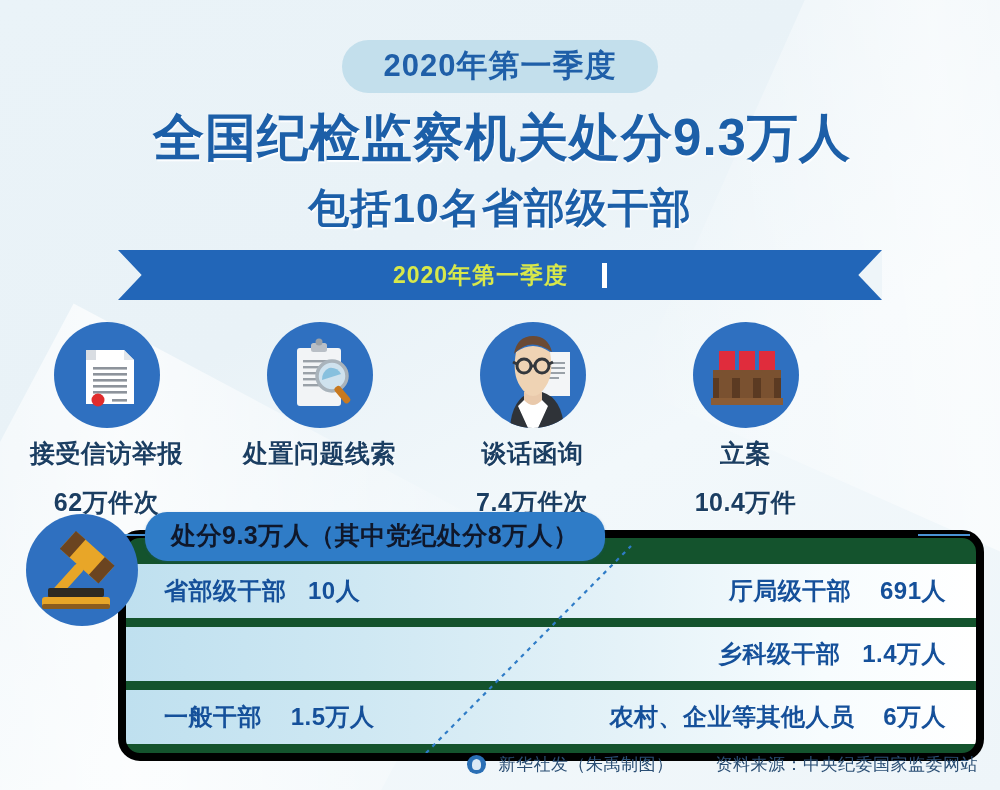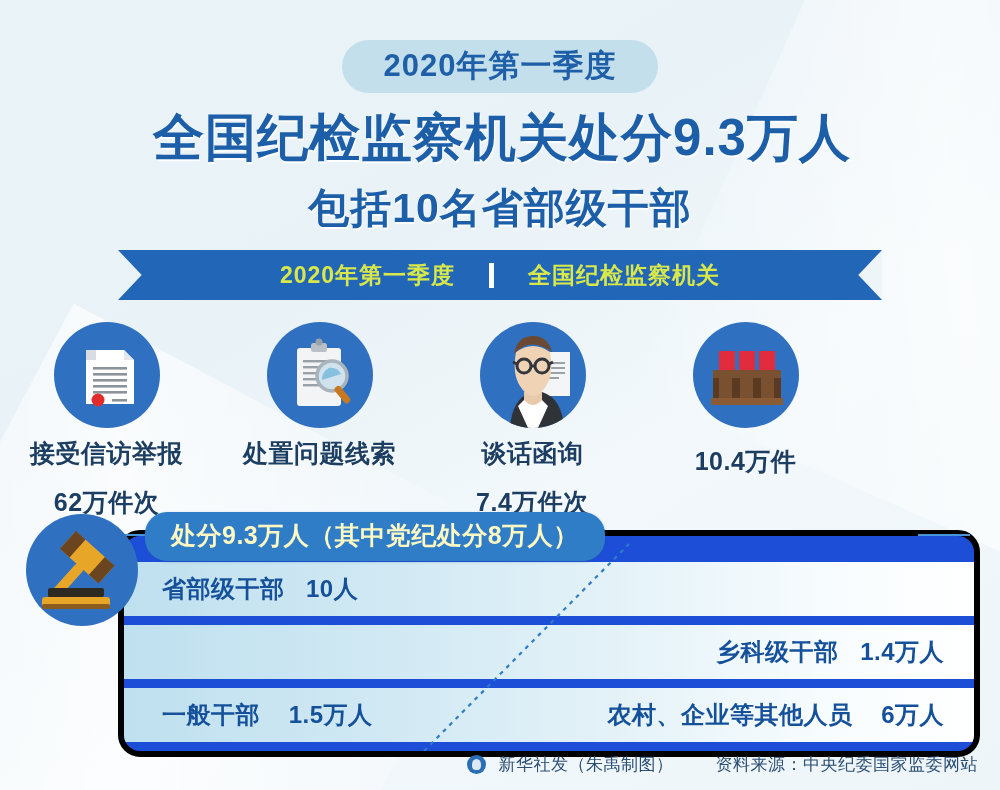--- a/index.html
+++ b/index.html
@@ -153,23 +153,23 @@
     margin-top: 18px;
   }
 
   
   .panel {
     position: absolute;
     left: 118px;
     top: 530px;
     width: 850px;
     height: 215px;
-    border: 6px solid #000000;
+    border: 8px solid #000000;
     border-radius: 22px;
-    background: #1d4ed8;
+    background: #14532d;
     overflow: hidden;
   }
   .panel-rows {
     position: absolute;
     inset: 0;
     padding-top: 26px;
     box-sizing: border-box;
   }
   .prow {
     height: 54px;
@@ -203,21 +203,21 @@
     width: 100%; height: 100%;
     pointer-events: none;
   }
 
   
   .panel-pill {
     position: absolute;
     left: 145px;
     top: 512px;
     background: #2f7cc7;
-    color: #fef9c3;
+    color: #0f172a;
     border-radius: 22px;
     padding: 7px 26px 9px;
     font-size: 25px;
     font-weight: bold;
     letter-spacing: .5px;
     white-space: nowrap;
     z-index: 4;
     box-shadow: 0 1px 3px rgba(30,90,150,.3);
   }
   .pill-tail-l, .pill-tail-r {
@@ -284,21 +284,20 @@
   <div class="hdr-pill-wrap">
     <div class="hdr-pill">2020年第一季度</div>
   </div>
 
   <div class="title-main">全国纪检监察机关处分9.3万人</div>
   <div class="title-sub">包括10名省部级干部</div>
 
   <div class="ribbon">
     <span>2020年第一季度</span>
     <span class="ribbon-divider"></span>
-    <span>全国纪检监察机关</span>
   </div>
   <div class="ribbon-clip-r"></div>
 
   <div class="icons-row">
 
     <div class="icon-cell">
       <div class="icon-circle">
         <svg width="106" height="106" viewBox="0 0 106 106" aria-hidden="true">
           <path d="M32 28 h38 l10 10 v44 H32 Z" fill="#ffffff"></path>
           <path d="M32 28 h10 v10 H32 Z" fill="#d9dde2"></path>
@@ -376,35 +375,40 @@
           <rect x="20" y="48" width="68" height="8" fill="#7a5130"></rect>
           <rect x="20" y="56" width="68" height="22" fill="#5b3a22"></rect>
           <g fill="#7a5130">
             <rect x="26" y="56" width="13" height="22"></rect>
             <rect x="47" y="56" width="13" height="22"></rect>
             <rect x="68" y="56" width="13" height="22"></rect>
           </g>
           <rect x="18" y="76" width="72" height="7" fill="#8a5c36"></rect>
         </svg>
       </div>
+      <div class="icon-label">立案</div>
       <div class="icon-value">10.4万件</div>
     </div>
 
   </div>
 
   <div class="pill-tail-l"></div>
   <div class="pill-tail-r"></div>
 
   <div class="panel">
     <div class="panel-rows">
 
       <div class="prow">
         <span class="cell-l">
           <span>省部级干部</span>
           &nbsp;&nbsp;<span>10人</span>
+        </span>
+        <span class="cell-r">
+          <span>厅局级干部</span>
+          &nbsp;&nbsp;&nbsp;<span>691人</span>
         </span>
       </div>
 
       <div class="prow">
         <span class="cell-r">
           <span>乡科级干部</span>
           &nbsp;&nbsp;<span>1.4万人</span>
         </span>
       </div>
 

